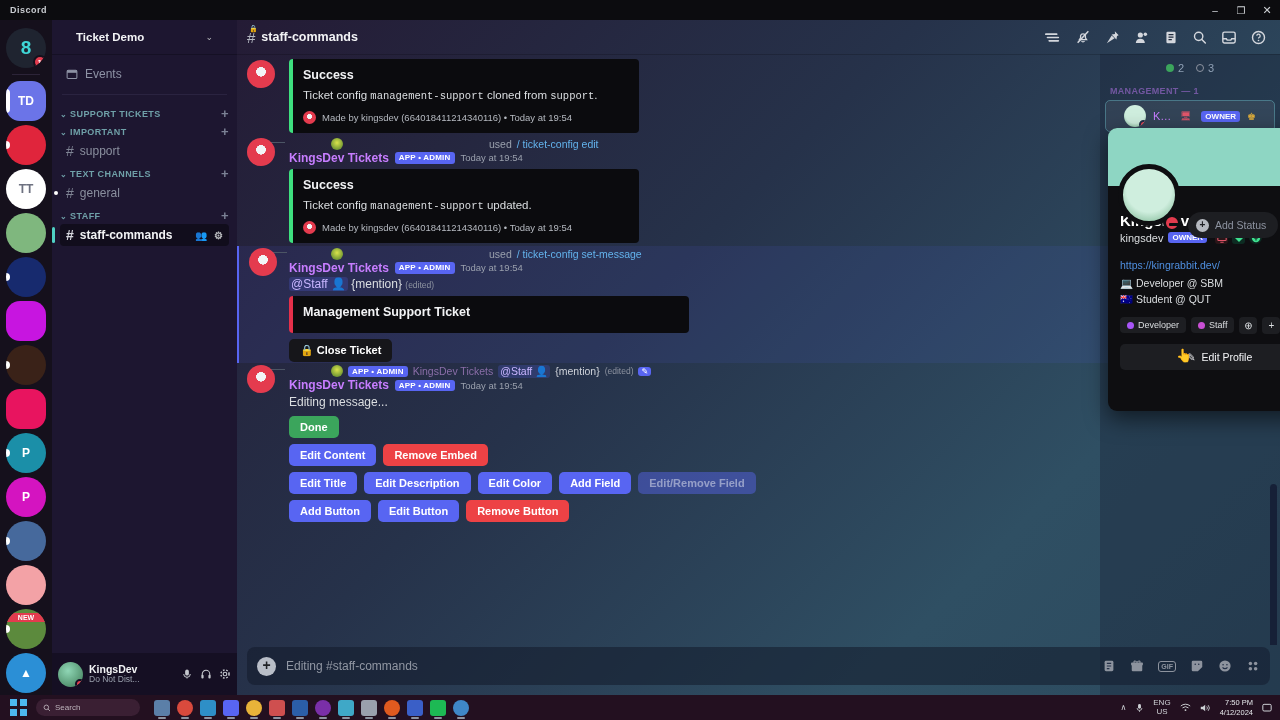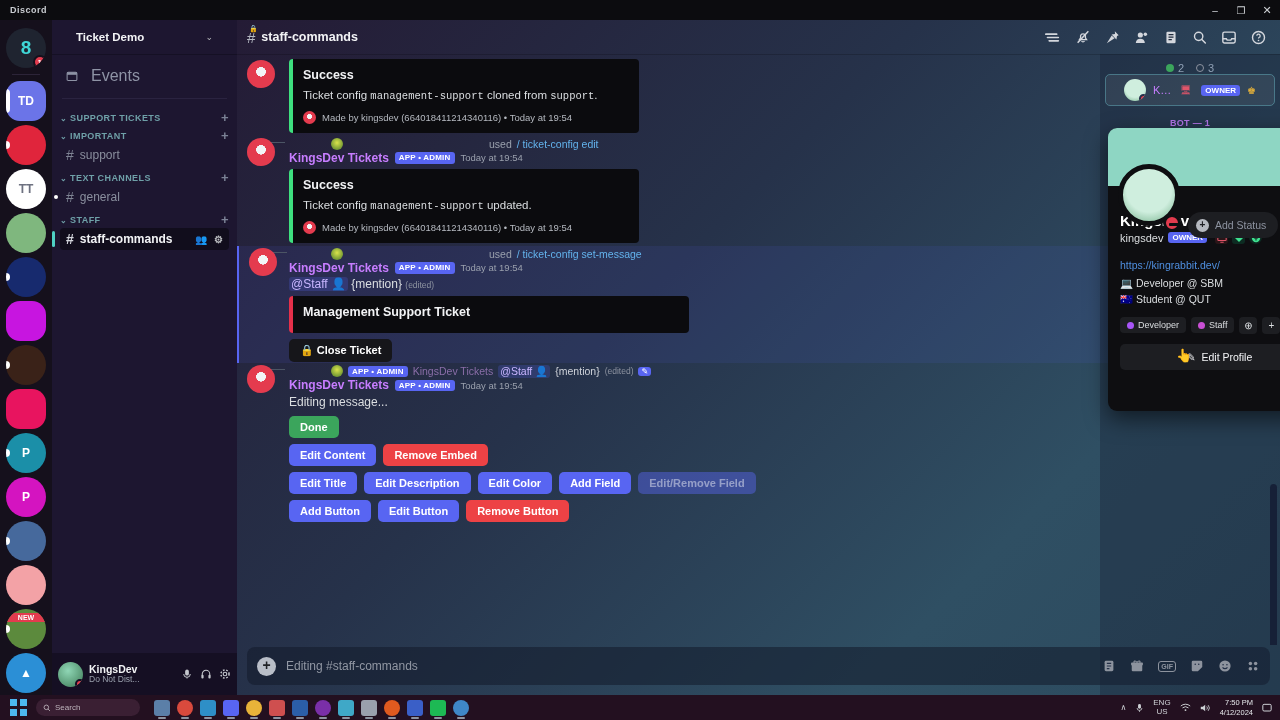--- a/index.html
+++ b/index.html
@@ -38,22 +38,22 @@
             background:#e33b4e; color:#fff; font-size:7px; font-weight:bold; padding:1px 0; }
   .railsep { width:28px; height:1px; background:#2c2438; margin:6px auto; }
 
   
   .side { position:absolute; left:52px; top:0; width:185px; height:675px; background:#1d1630; }
   .guildhdr { height:34px; display:flex; align-items:center; padding:0 24px;
               box-shadow:0 1px 0 rgba(0,0,0,.25); }
   .guildhdr .nm { color:#f2f3f5; font-size:11.5px; font-weight:bold; }
   .guildhdr .chev { margin-left:auto; color:#b9bbbe; font-size:9px; }
   .sidebody { padding-top:6px; }
-  .evt { display:flex; align-items:center; gap:13px; margin:2px 8px; padding:5px 6px;
-         border-radius:4px; color:#8e93a5; font-size:16px; }
+  .evt { display:flex; align-items:center; gap:7px; margin:2px 8px; padding:5px 6px;
+         border-radius:4px; color:#8e93a5; font-size:12px; }
   .sidesep { height:1px; background:#2a2340; margin:8px 10px; }
   .cat { display:flex; align-items:center; padding:6px 8px 2px 8px;
          color:#6fa0a8; font-size:9px; font-weight:bold; letter-spacing:.4px; }
   .cat .ar { font-size:8px; margin-right:3px; color:#6fa0a8; }
   .cat .plus { margin-left:auto; color:#7b8195; font-size:13px; line-height:10px; }
   .chan { display:flex; align-items:center; gap:6px; margin:1px 8px; padding:4px 6px;
           border-radius:4px; color:#8a8f9e; font-size:12px; position:relative; }
   .chan .hash { font-size:14px; color:#7f8494; line-height:14px; }
   .chan.active { background:#110d1c; color:#f2f3f5; font-weight:bold; }
   .chan.active .hash { color:#d6d8de; }
@@ -553,20 +553,21 @@
           </svg>
         </div>
       </div>
 
       <div class="members">
         <div class="mcounts">
           <span><i class="gdot"></i><span>2</span></span>
           <span><i class="odot"></i><span>3</span></span>
         </div>
         <div id="memberbox">
+            <div class="mcat" style="opacity: 0.55;">MANAGEMENT — 1</div>
             <div class="mitem sel">
               <span class="mav" style="background:radial-gradient(circle at 50% 40%,#cfeede 0 55%,#6fae87 100%)">
                 <span class="st" style="background:#e33b4e"></span>
               </span>
               <span class="mname">Kings...</span>
               <span style="margin-left:auto;color:#e0556a;font-size:9px">🖥</span>
               <span class="mown" style="margin-left:3px">OWNER</span>
               <span class="crown">♚</span>
             </div>
             <div class="mcat bot">BOT — 1</div>

